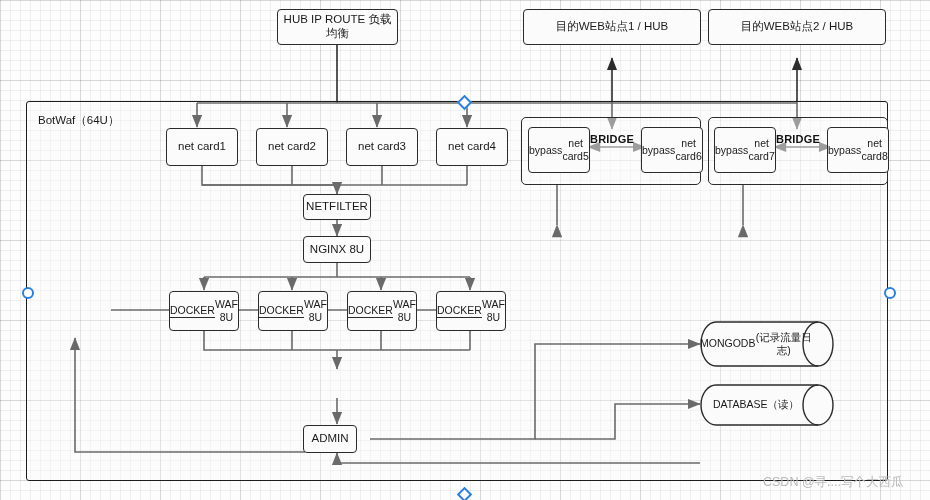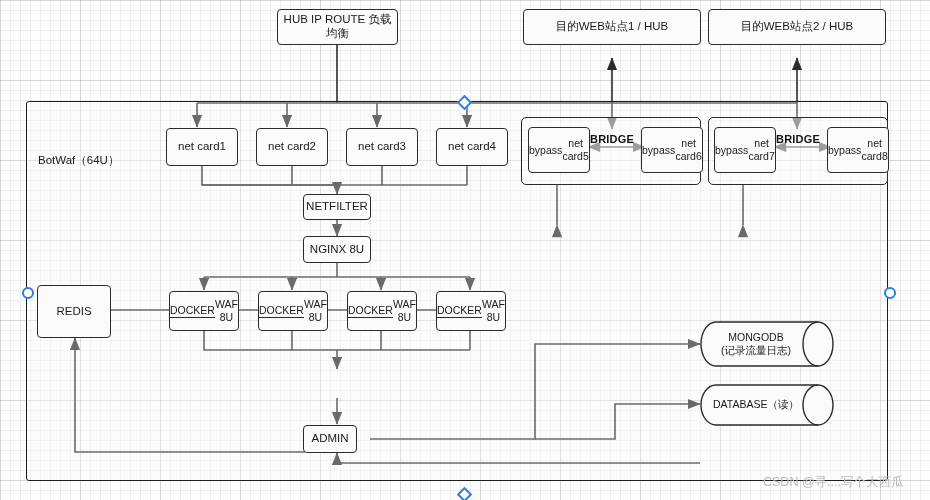--- a/index.html
+++ b/index.html
@@ -42,31 +42,31 @@
     position:absolute;box-sizing:border-box;
     background:rgba(251,251,251,.35);
     border:1.4px solid #2b2b2b;border-radius:5px;z-index:3;
   }
   .container-box{
     position:absolute;box-sizing:border-box;
     background:rgba(252,252,252,.30);
     border:1.6px solid #1d1d1d;border-radius:3px;z-index:1;
   }
   .container-label{
-    position:absolute;z-index:6;color:#1a1a1a;white-space:nowrap;margin-top:40px;
+    position:absolute;z-index:6;color:#1a1a1a;white-space:nowrap;
   }
   .bridge-label{
     position:absolute;z-index:6;font-weight:bold;color:#111;
     letter-spacing:.2px;white-space:nowrap;
   }
   .cyl{position:absolute;z-index:4;}
   .cyl svg{display:block;overflow:visible;}
   .cyl-text{
     position:absolute;left:0;top:0;width:100%;height:100%;
-    display:flex;flex-direction:column;align-items:center;justify-content:center;
+    display:flex;flex-direction:row;align-items:center;justify-content:center;
     text-align:center;color:#1a1a1a;line-height:1.25;
     padding-right:22px;box-sizing:border-box;pointer-events:none;
   }
   .handle{position:absolute;z-index:9;}
   .handle.circle{
     width:8px;height:8px;border-radius:50%;
     background:#fff;border:2px solid #2a7fe0;
   }
   .handle.diamond{
     width:7px;height:7px;background:#fff;border:2px solid #2a7fe0;
@@ -198,23 +198,20 @@
   <div class="node" style="left:303px;top:194px;width:68px;height:26px;font-size:11.5px;">
     <span>NETFILTER</span>
   </div>
   <div class="node" style="left:303px;top:236px;width:68px;height:27px;font-size:11.5px;">
     <span>NGINX 8U</span>
   </div>
   <div class="node" style="left:303px;top:425px;width:54px;height:28px;font-size:11.5px;">
     <span>ADMIN</span>
   </div>
 
-  <div class="node" style="left:37px;top:285px;width:74px;height:53px;font-size:11.5px;">
-    <span>REDIS</span>
-  </div>
 
   <div class="node split" style="left:169px;top:291px;width:70px;height:40px;font-size:10.5px;">
     <div class="seg top">DOCKER</div>
     <div class="seg">WAF 8U</div>
   </div>
   <div class="node split" style="left:258px;top:291px;width:70px;height:40px;font-size:10.5px;">
     <div class="seg top">DOCKER</div>
     <div class="seg">WAF 8U</div>
   </div>
   <div class="node split" style="left:347px;top:291px;width:70px;height:40px;font-size:10.5px;">

